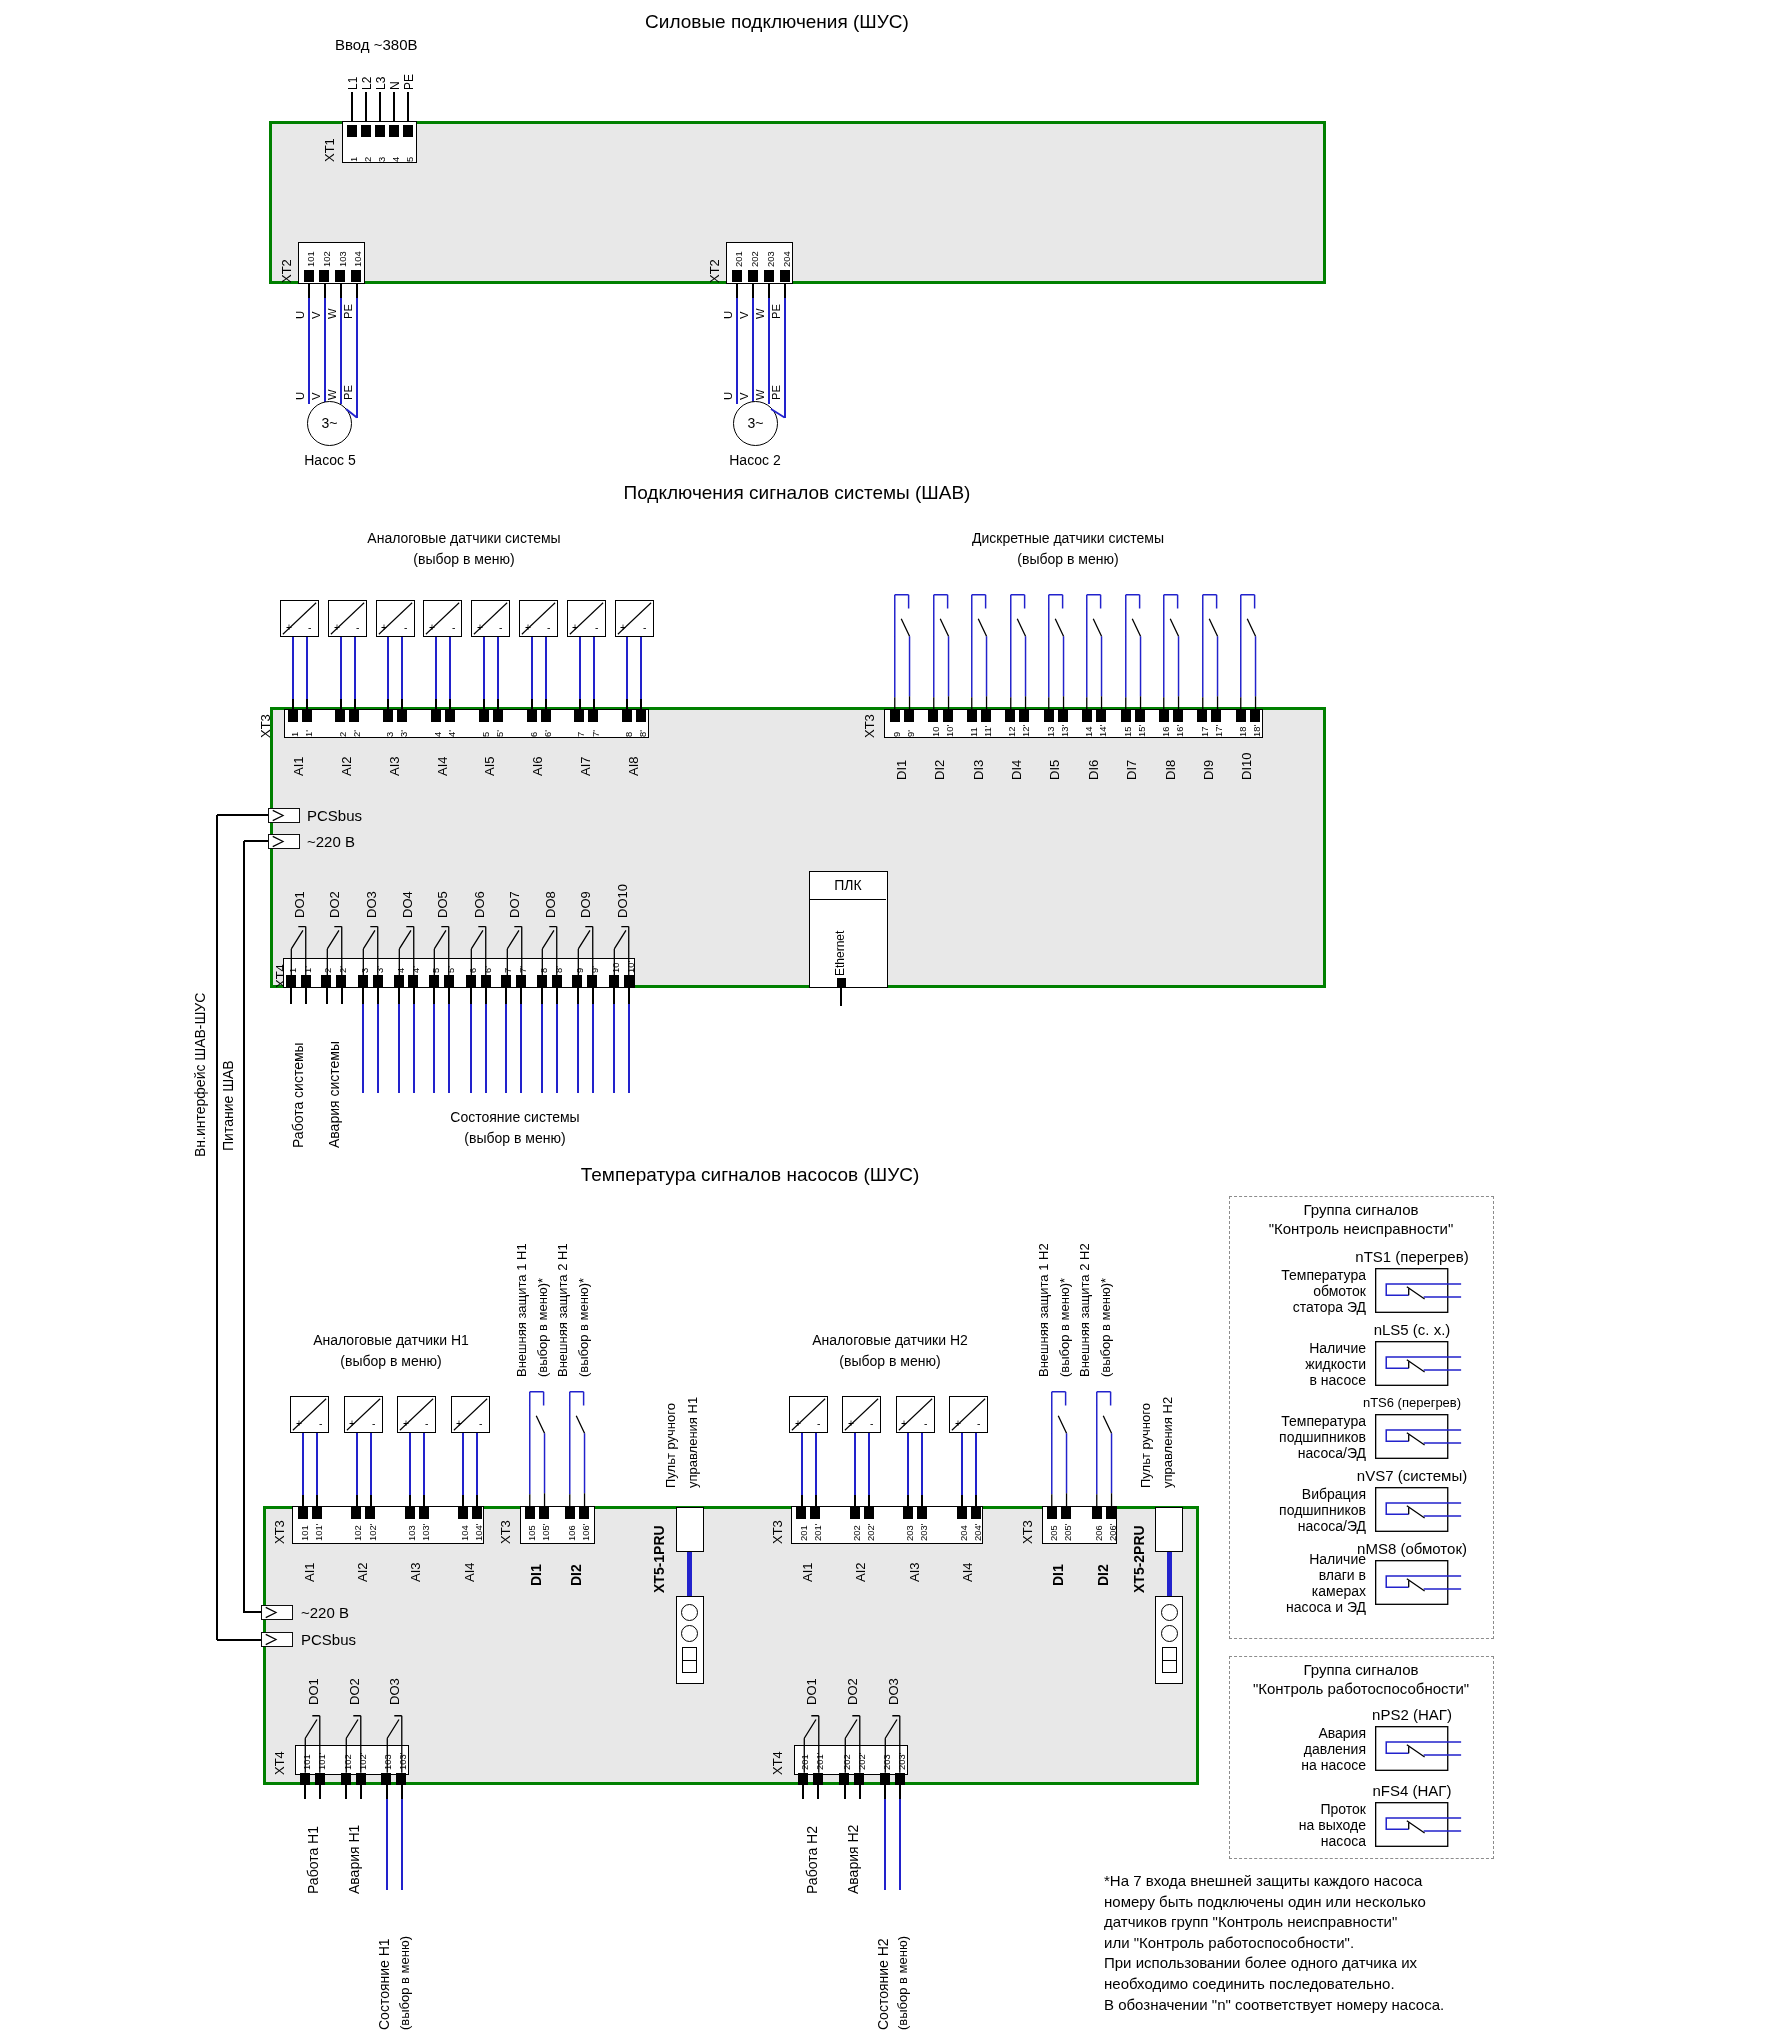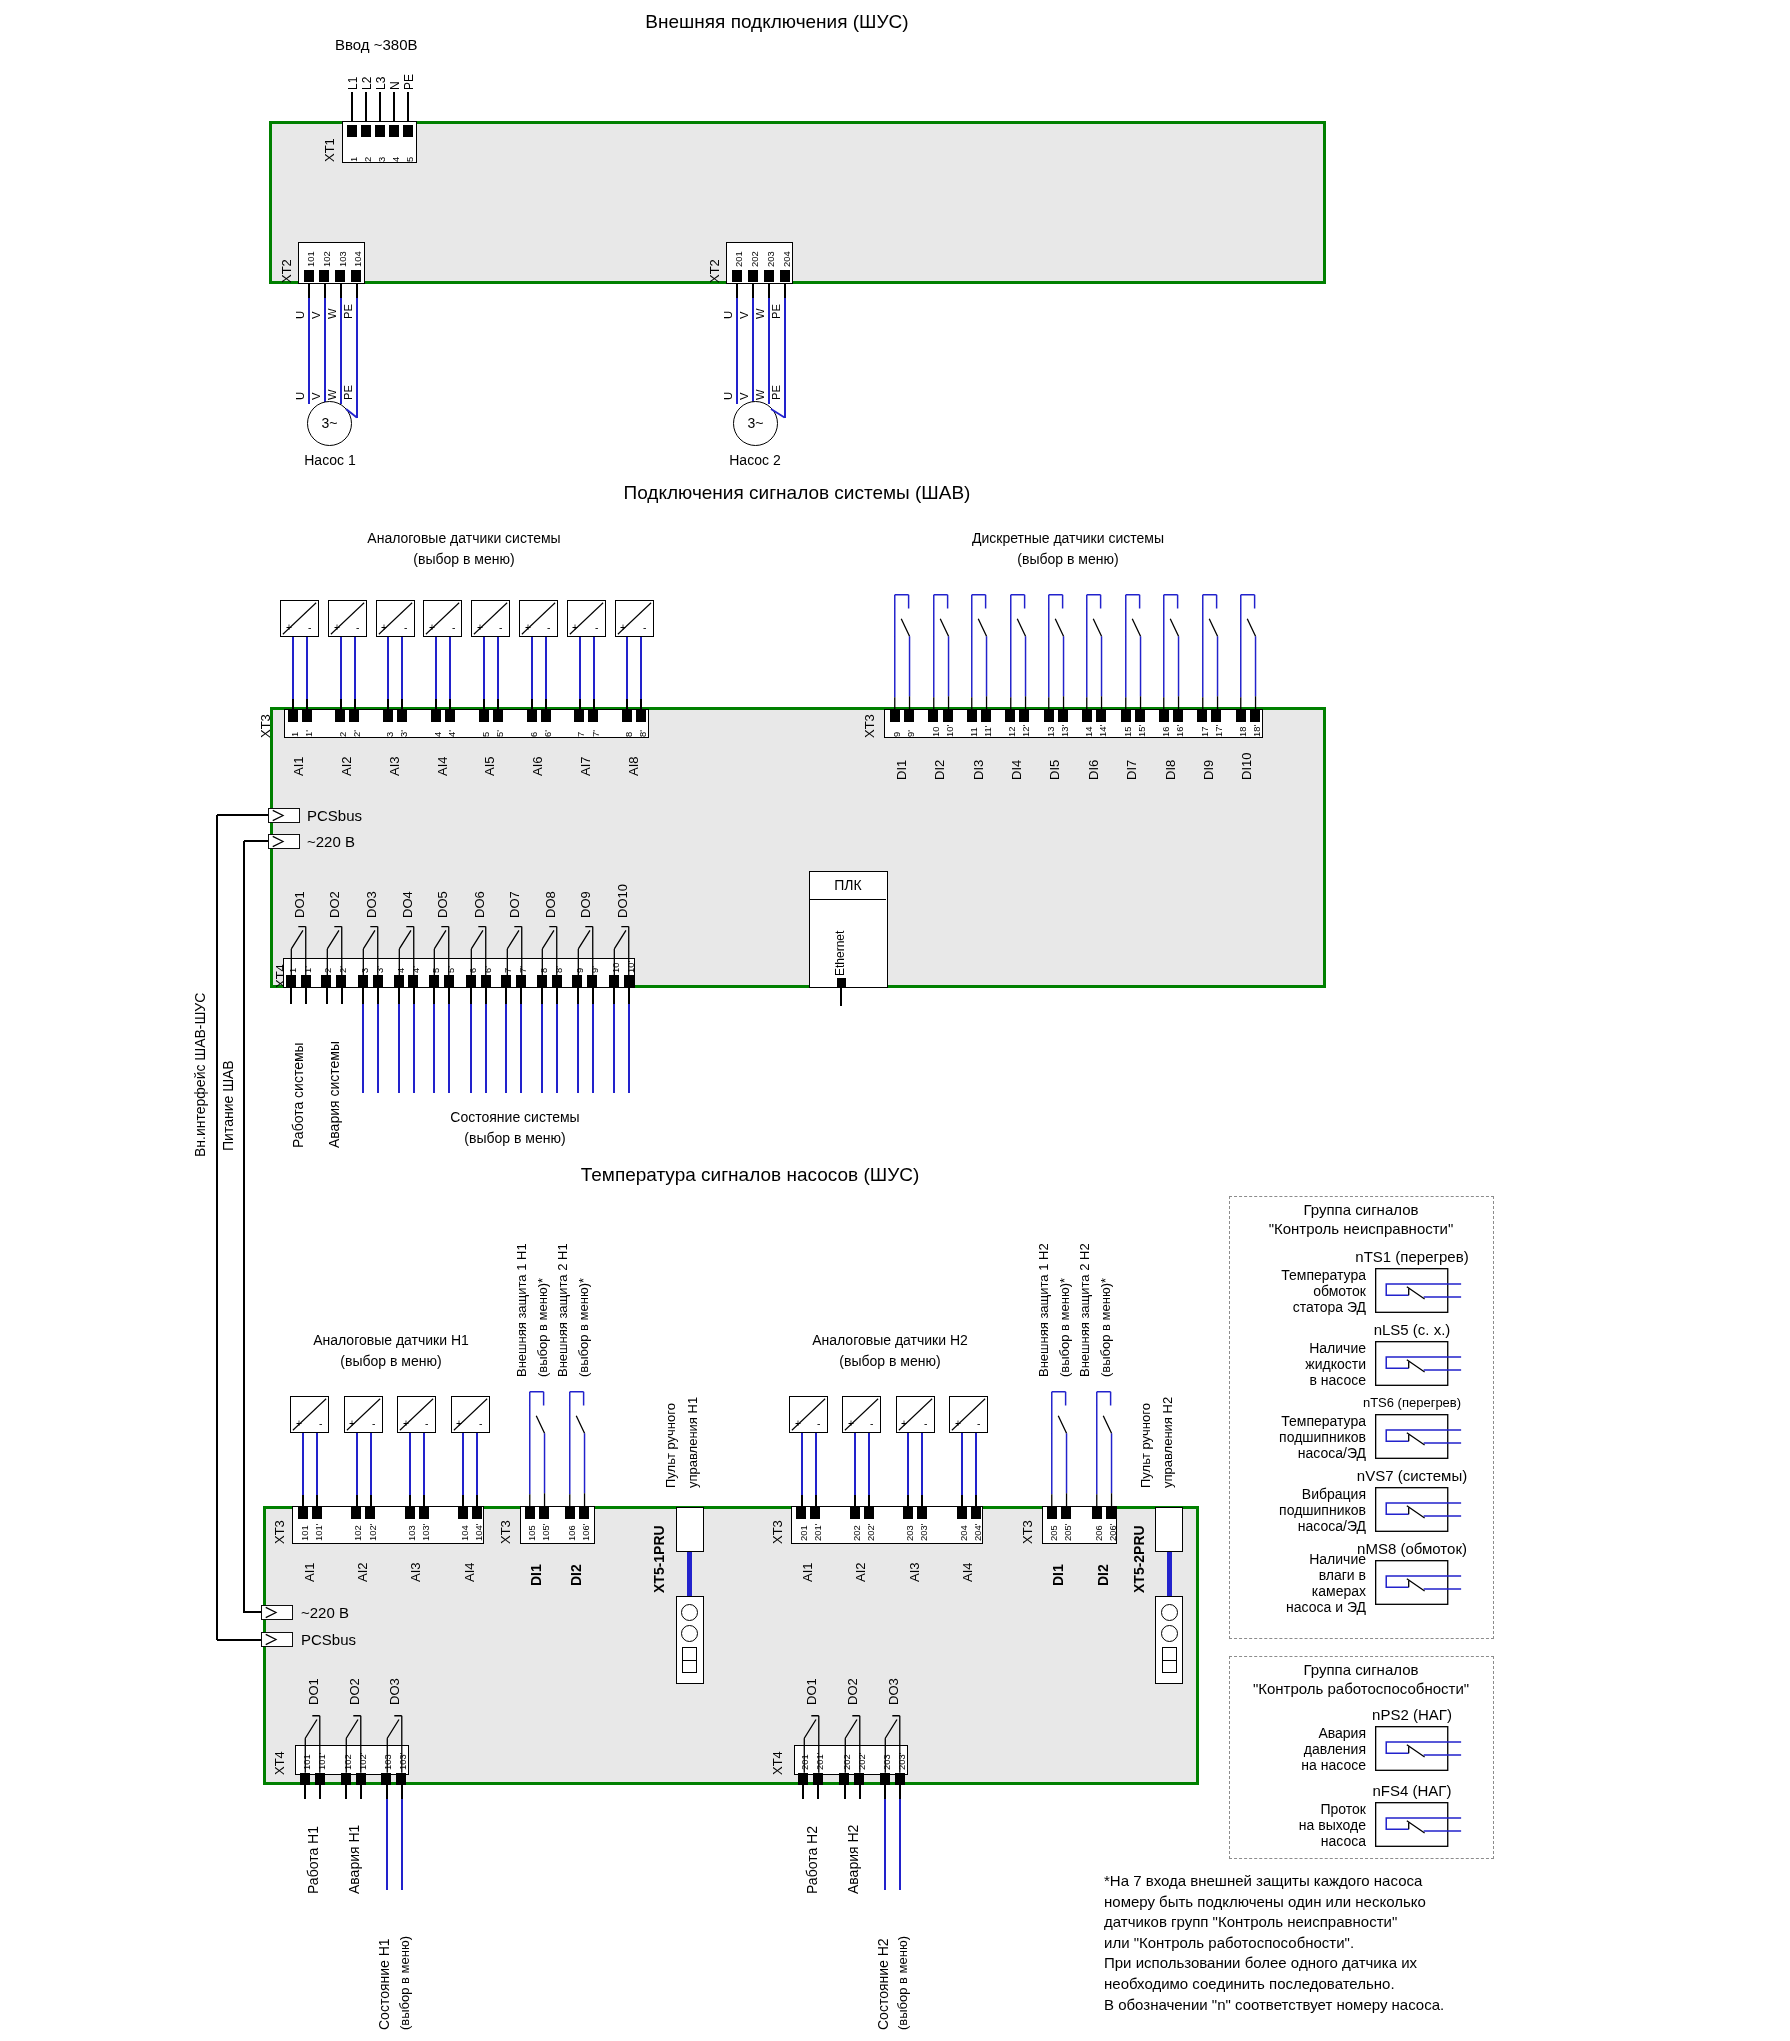--- a/index.html
+++ b/index.html
@@ -7,21 +7,21 @@
     font-family:"Liberation Sans",sans-serif;color:#000;overflow:hidden}
   .abs{position:absolute}
   .title{position:absolute;transform:translateX(-50%);font-size:19px;white-space:nowrap}
   .rot{transform-origin:0 0;transform:rotate(-90deg);white-space:nowrap}
   .ctr{transform:translateX(-50%)}
 </style>
 </head>
 <body>
 
 <div id="canvas">
-  <div class="title" style="left:777px;top:11.2px">Внешняя подключения (ШУС)</div>
+  <div class="title" style="left:777px;top:11.2px">Силовые подключения (ШУС)</div>
   <div class="title" style="left:797px;top:482px">Подключения сигналов системы (ШАВ)</div>
   <div class="title" style="left:750px;top:1164px">Температура сигналов насосов (ШУС)</div>
 <div class="abs" style="left: 269px; top: 121px; width: 1057px; height: 163px; background: rgb(232, 232, 232); border: 3.7px solid rgb(0, 128, 0); box-sizing: border-box;"></div>
     <div class="abs" style="left: 335px; top: 36px; font-size: 15px; white-space: nowrap; line-height: 17px;">Ввод ~380В</div>
     <div class="abs" style="left: 342px; top: 121px; width: 75px; height: 42px; background: rgb(255, 255, 255); border: 0.9px solid rgb(0, 0, 0); box-sizing: border-box;"></div>
     <div class="abs rot" style="left: 322px; top: 162px; font-size: 13px;">XT1</div>
     <div class="abs" style="left: 347px; top: 125px; width: 10.3px; height: 12px; background: rgb(0, 0, 0);"></div>
     <div class="abs" style="left: 351px; top: 92px; width: 1.9px; height: 29px; background: rgb(0, 0, 0);"></div>
     <div class="abs rot" style="left: 346px; top: 90px; font-size: 12px;">L1</div>
     <div class="abs rot" style="left: 348px; top: 162px; font-size: 9.4px;">1</div>
@@ -61,21 +61,21 @@
     <div class="abs rot" style="left: 326px; top: 319px; font-size: 11.2px;">W</div>
     <div class="abs" style="left: 340px; top: 298px; width: 1.9px; height: 106px; background: rgb(34, 34, 204);"></div>
     <div class="abs rot" style="left: 326px; top: 400px; font-size: 11.2px;">W</div>
     <div class="abs" style="left: 351px; top: 270px; width: 10.3px; height: 12px; background: rgb(0, 0, 0);"></div>
     <div class="abs rot" style="left: 352px; top: 267px; font-size: 9.4px;">104</div>
     <div class="abs" style="left: 356px; top: 284px; width: 1.9px; height: 14px; background: rgb(0, 0, 0);"></div>
     <div class="abs rot" style="left: 342px; top: 319px; font-size: 11.2px;">PE</div>
     <div class="abs" style="left: 356px; top: 298px; width: 1.9px; height: 120px; background: rgb(34, 34, 204);"></div>
     <div class="abs rot" style="left: 342px; top: 400px; font-size: 11.2px;">PE</div>
     <div class="abs" style="left: 307px; top: 401px; width: 45px; height: 45px; background: rgb(255, 255, 255); border: 1.4px solid rgb(0, 0, 0); box-sizing: border-box; border-radius: 50%; text-align: center; line-height: 42px; font-size: 14px;">3~</div>
-    <div class="abs ctr" style="left: 330px; top: 452px; font-size: 14px; white-space: nowrap; line-height: 16px;">Насос 1</div>
+    <div class="abs ctr" style="left: 330px; top: 452px; font-size: 14px; white-space: nowrap; line-height: 16px;">Насос 5</div>
     <div class="abs" style="left: 726px; top: 242px; width: 67px; height: 42px; background: rgb(255, 255, 255); border: 0.9px solid rgb(0, 0, 0); box-sizing: border-box;"></div>
     <div class="abs rot" style="left: 707px; top: 283px; font-size: 13px;">XT2</div>
     <div class="abs" style="left: 732px; top: 270px; width: 10.3px; height: 12px; background: rgb(0, 0, 0);"></div>
     <div class="abs rot" style="left: 733px; top: 267px; font-size: 9.4px;">201</div>
     <div class="abs" style="left: 736px; top: 284px; width: 1.9px; height: 14px; background: rgb(0, 0, 0);"></div>
     <div class="abs rot" style="left: 722px; top: 319px; font-size: 11.2px;">U</div>
     <div class="abs" style="left: 736px; top: 298px; width: 1.9px; height: 106px; background: rgb(34, 34, 204);"></div>
     <div class="abs rot" style="left: 722px; top: 400px; font-size: 11.2px;">U</div>
     <div class="abs" style="left: 748px; top: 270px; width: 10.3px; height: 12px; background: rgb(0, 0, 0);"></div>
     <div class="abs rot" style="left: 749px; top: 267px; font-size: 9.4px;">202</div>

